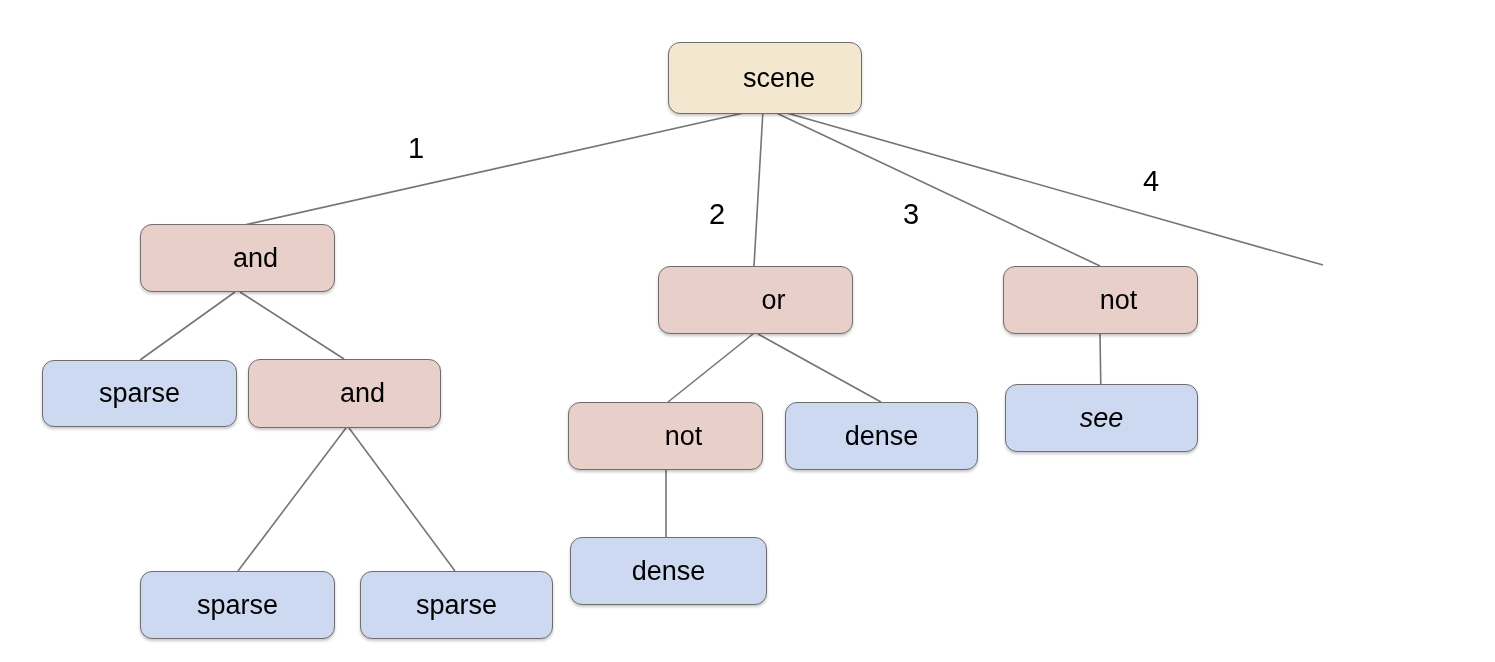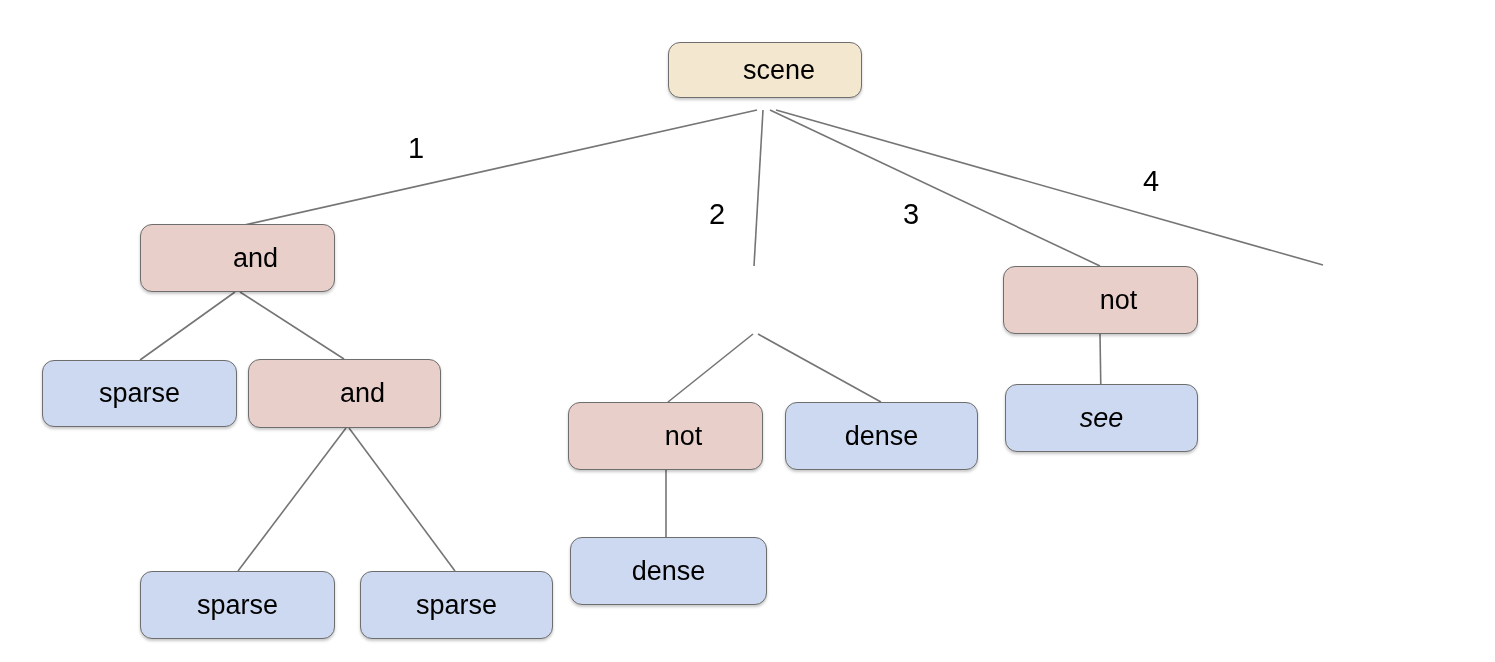--- a/index.html
+++ b/index.html
@@ -74,24 +74,25 @@
     <line x1="758" y1="334" x2="881" y2="402"></line>
     <line x1="666" y1="470" x2="666" y2="537"></line>
     <line x1="1100" y1="334" x2="1101" y2="400"></line>
   </svg>
 
   <div class="edge-label" style="left:416px; top:148px;">1</div>
   <div class="edge-label" style="left:717px; top:214px;">2</div>
   <div class="edge-label" style="left:911px; top:214px;">3</div>
   <div class="edge-label" style="left:1151px; top:181px;">4</div>
 
-  <div class="node root" style="left:668px; top:42px; width:194px; height:56px;padding-left:28px;">scene</div>
+  <div class="node root" style="left:668px; top:42px; width:194px; height:72px;padding-left:28px;">scene</div>
 
   <div class="node operator" style="left:140px; top:224px; width:195px; height:68px;">and</div>
 
+  <div class="node operator" style="left:658px; top:266px; width:195px; height:68px;">or</div>
 
   <div class="node operator" style="left:1003px; top:266px; width:195px; height:68px;">not</div>
 
 
   <div class="node leaf" style="left:42px; top:360px; width:195px; height:67px;">sparse</div>
 
   <div class="node operator" style="left:248px; top:359px; width:193px; height:69px;">and</div>
 
   <div class="node operator" style="left:568px; top:402px; width:195px; height:68px;">not</div>
 

